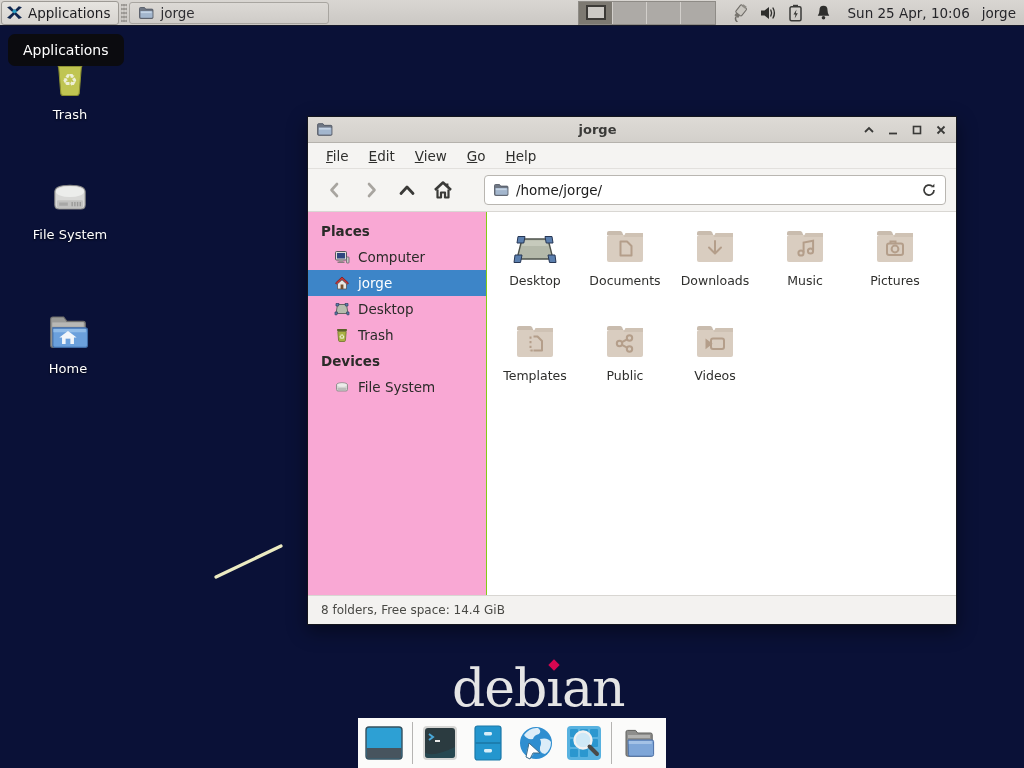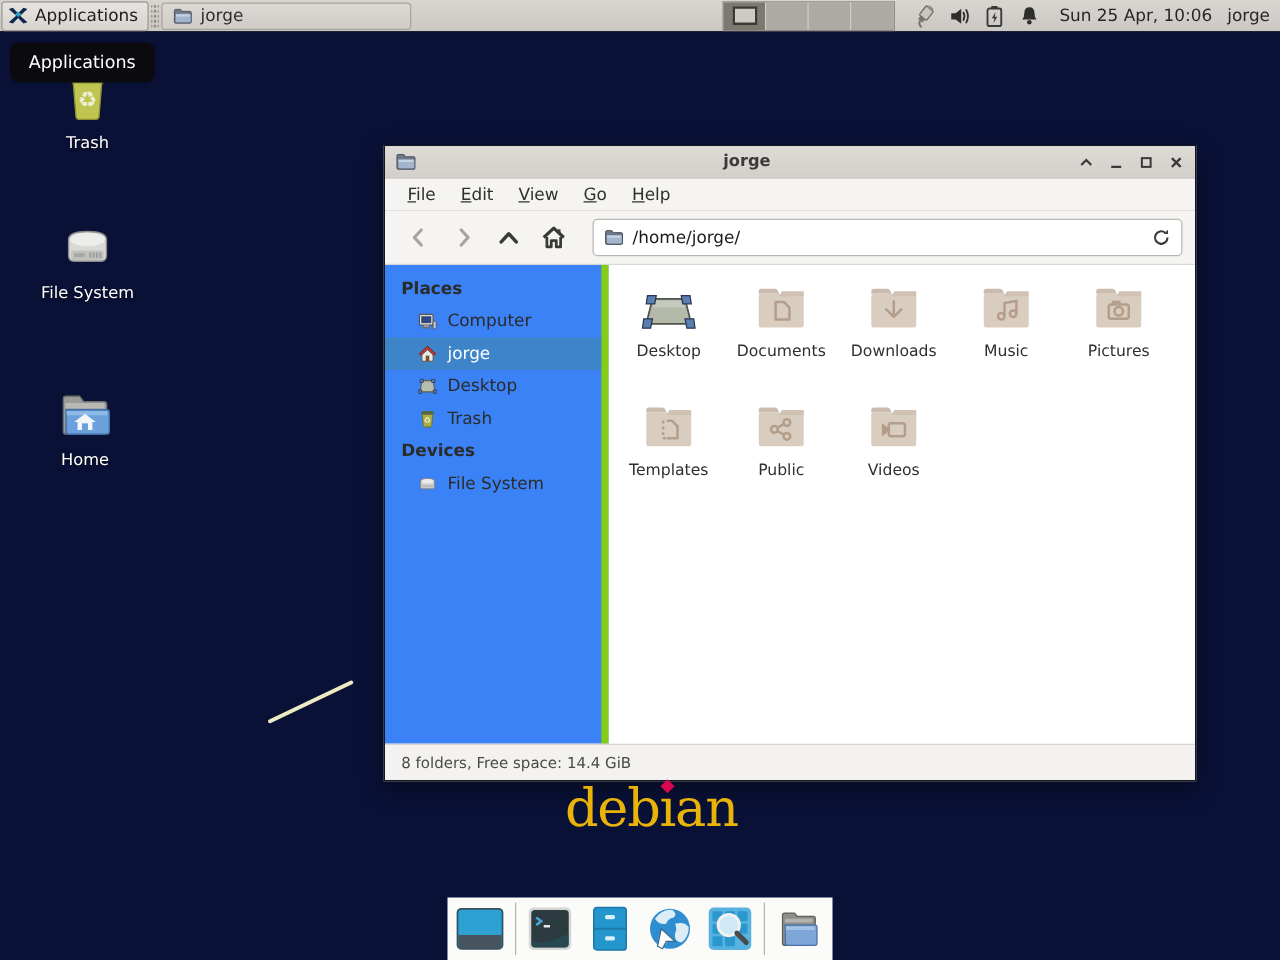--- a/index.html
+++ b/index.html
@@ -48,38 +48,38 @@
     padding:0 8px; border-bottom:1px solid #b5b2ad; }
   .titlebar .title { flex:1; text-align:center; font-weight:bold; font-size:13px; color:#3a3a38; }
   .win-btns { display:flex; gap:10px; }
   .win-btn { width:14px; height:14px; display:flex; align-items:center; justify-content:center; }
   .menubar { height:26px; background:#f5f4f2; display:flex; align-items:center; gap:4px;
     padding-left:10px; border-bottom:1px solid #e2e0dd; font-size:13.5px; color:#2f2f2d; }
   .menubar .mi { padding:16px 8px; }
   .toolbar { height:43px; background:#f5f4f2; display:flex; align-items:center; gap:2px;
     padding:0 10px; border-bottom:1px solid #d9d7d3; }
   .tool-btn { width:34px; height:32px; display:flex; align-items:center; justify-content:center; }
-  .pathfield { flex:1; height:30px; margin-left:12px; background:#fff; border:1px solid #b9b6b1;
+  .pathfield { flex:1; height:30px; margin-left:22px; background:#fff; border:1px solid #b9b6b1;
     border-radius:4px; display:flex; align-items:center; padding:0 8px; gap:7px; }
   .pathfield .ptext { flex:1; font-size:13.5px; color:#1a1a1a; }
   .win-body { flex:1; display:flex; min-height:0; }
-  .sidebar { width:179px; background:#3b82f6; border-right:6px solid #84cc16; padding-top:6px; font-size:13.5px; }
+  .sidebar { width:179px; background:#f9a8d4; border-right:1px solid #84cc16; padding-top:6px; font-size:13.5px; }
   .side-header { font-weight:bold; color:#2b2b29; padding:5px 0 5px 13px; }
   .side-row { height:26px; display:flex; align-items:center; gap:8px; padding-left:26px; color:#2b2b29; }
   .side-row.selected { background:#3d85c8; color:#fff; }
   .main-area { flex:1; background:#fff; padding:8px 0 0 3px; }
   .fgrid { display:grid; grid-template-columns:repeat(5,90px); grid-auto-rows:95px; }
   .fitem { display:flex; flex-direction:column; align-items:center; padding-top:2px; }
   .fitem .flbl { margin-top:3px; font-size:12.5px; color:#2f2f2d; }
   .statusbar { height:29px; background:#f3f2f0; border-top:1px solid #d8d6d2; display:flex;
     align-items:center; padding-left:13px; font-size:12px; color:#494945; }
 
   
-  .debian { position:absolute; left:452px; top:622px; color:#eab308; font-family:"DejaVu Serif", serif;
-    font-size:42px; letter-spacing:-1px; }
+  .debian { position:absolute; left:452px; top:658px; color:#e5e5e5; font-family:"DejaVu Serif", serif;
+    font-size:52px; letter-spacing:-1px; }
   .debian .iwrap { position:relative; }
   .debian .idot { position:absolute; left:50%; top:3px; width:8px; height:8px; background:#d70751;
     transform:translateX(-50%) rotate(45deg); }
 
   
   .dock { position:absolute; left:358px; top:718px; width:308px; height:50px; background:#fbfbfa;
     display:flex; align-items:center; gap:7px; padding:0 6px; }
   .dock-sep { width:1px; height:42px; background:#b5b4b2; }
   .dock-btn { width:41px; height:41px; display:flex; align-items:center; justify-content:center; }
 

